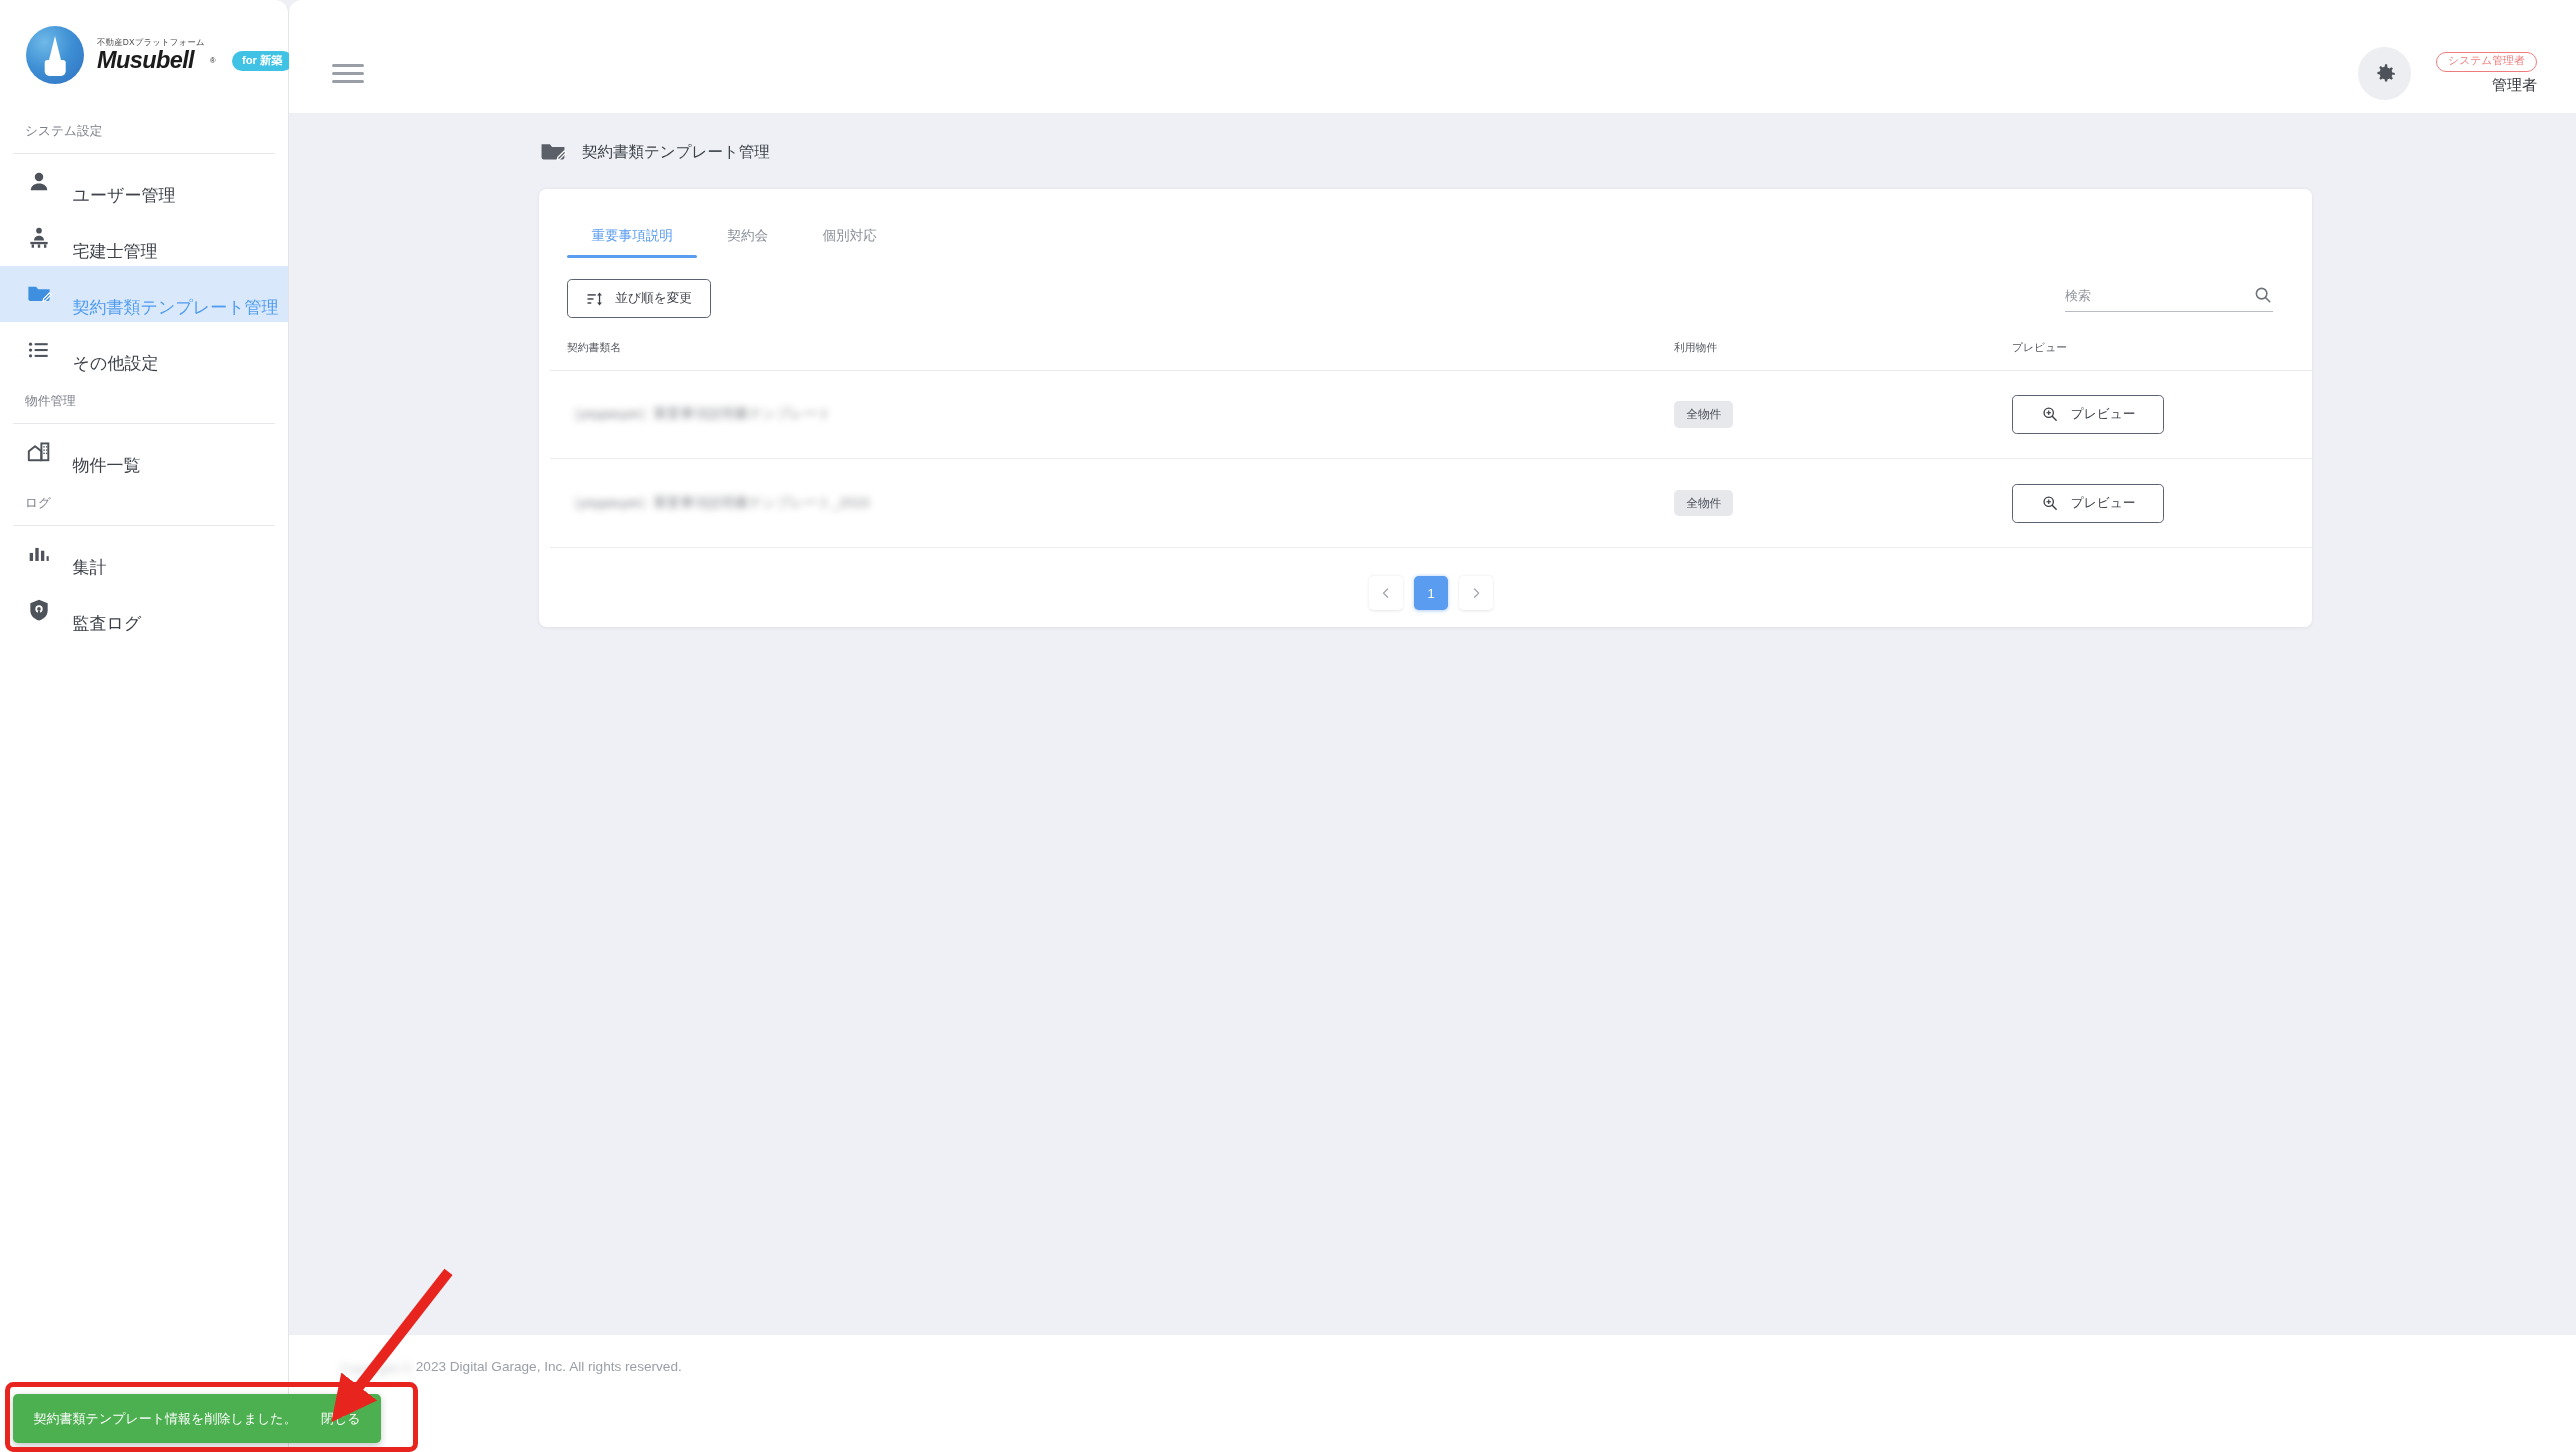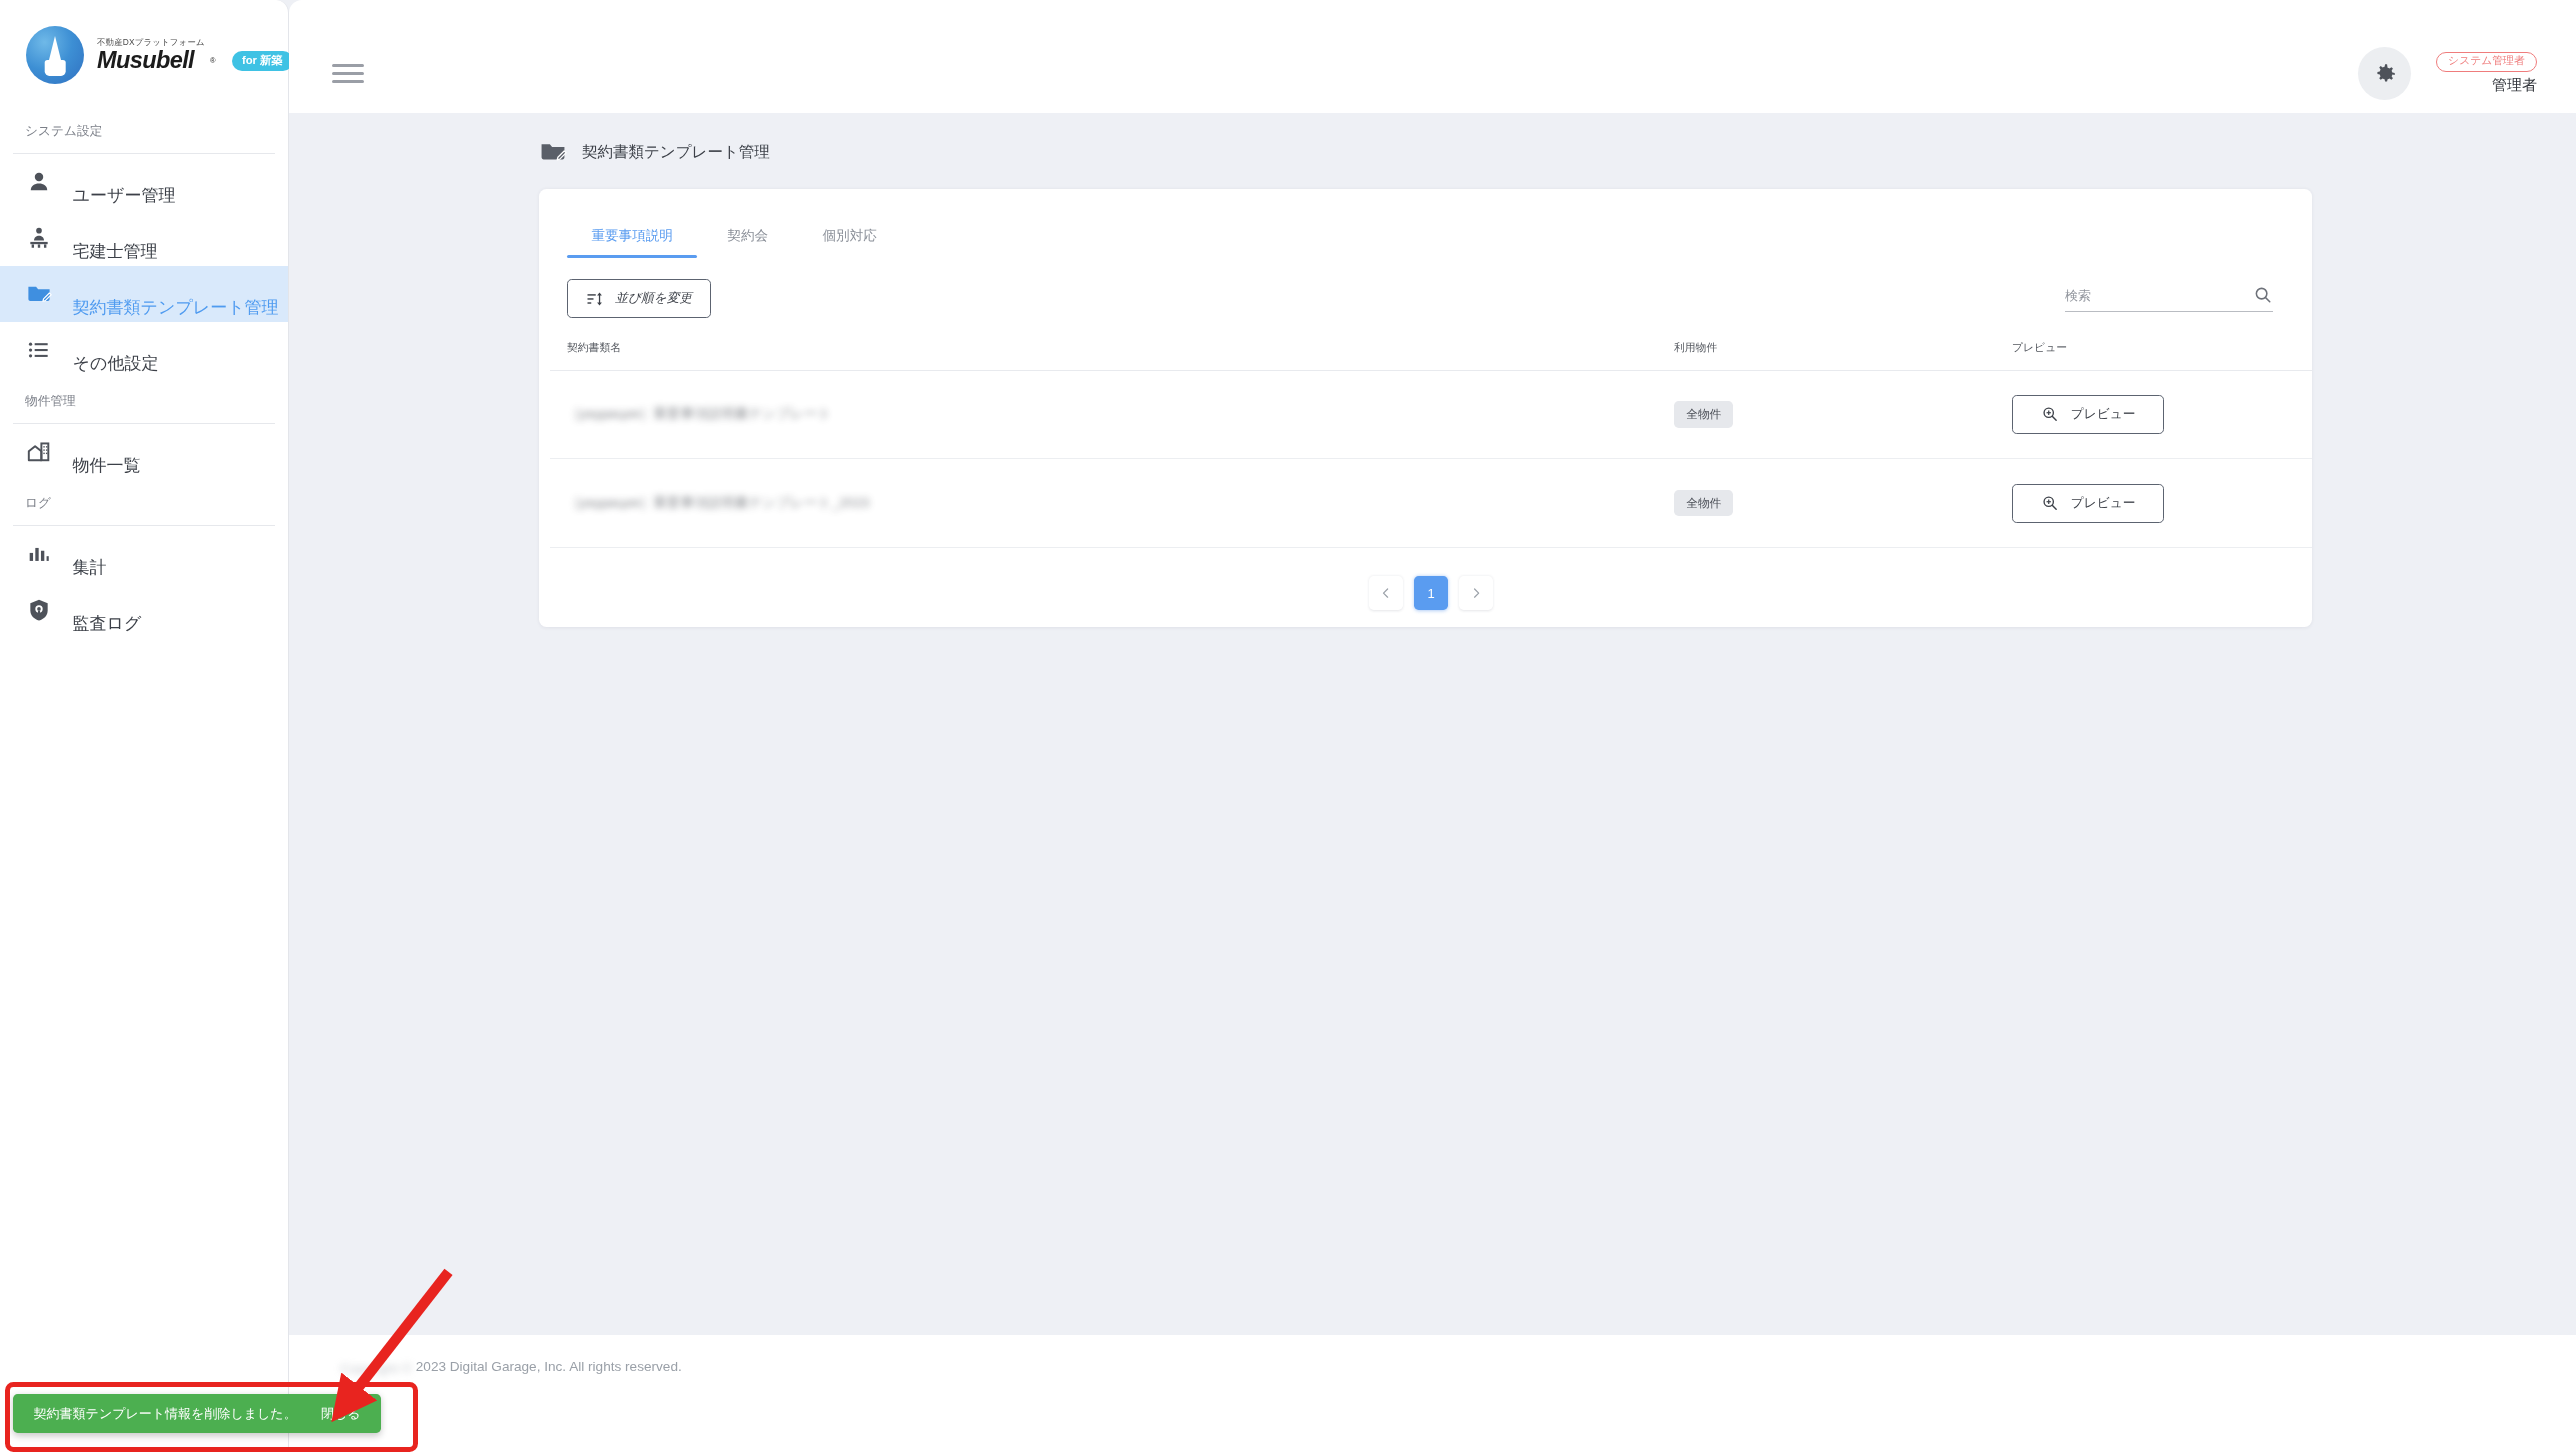--- a/index.html
+++ b/index.html
@@ -153,21 +153,20 @@
     display: flex; align-items: center; justify-content: space-between;
     padding: 21.6px 39px 0 17px;
   }
   .sort-btn {
     display: inline-flex; align-items: center; gap: 11.3px;
     border: 0.9px solid #5c6370; border-radius: 4.7px;
     background: #ffffff; cursor: pointer;
     height: 39px; padding: 0 18px;
     font-size: 12.7px; color: #3c4048;
     font-family: inherit;
-    font-style: italic;
   }
   .search-wrap {
     display: flex; align-items: center; justify-content: space-between;
     width: 208px; border-bottom: 0.9px solid #b9bcc2;
     padding-bottom: 5.6px;
   }
   .search-input {
     border: none; outline: none; background: transparent;
     font-size: 13px; color: #54585f; width: 159px;
     font-family: inherit;
@@ -233,21 +232,21 @@
     display: inline-block; vertical-align: -1.9px;
     filter: blur(3.8px); opacity: .55;
   }
 
   
   .toast {
     position: absolute; left: 13px; top: 1394px;
     display: flex; align-items: center; gap: 24.4px;
     background: #4caf50; color: #ffffff;
     border-radius: 4.7px;
-    height: 39px; padding: 0 20.6px;
+    height: 49px; padding: 0 20.6px;
     box-shadow: 0 2.8px 7.5px rgba(0,0,0,.22);
     z-index: 40;
   }
   .toast-msg { font-size: 13px; }
   .toast-close {
     font-size: 13px; color: #ffffff; background: none; border: none;
     cursor: pointer; font-family: inherit;
   }
 
   

